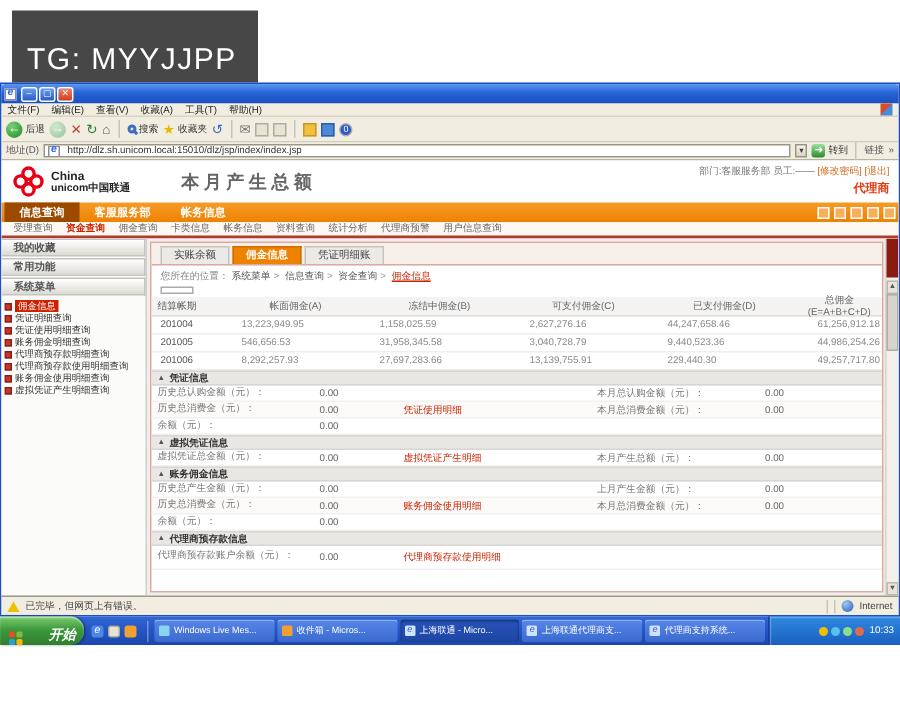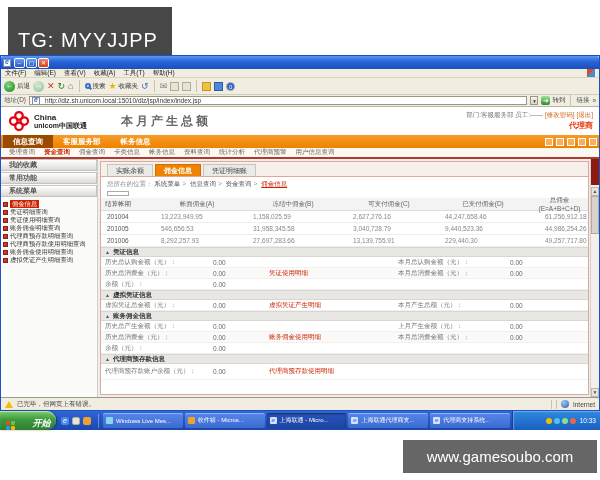--- a/index.html
+++ b/index.html
@@ -556,15 +556,14 @@
     </span>
     <span class="tray">
       <span class="tray-ic" style="background:#f0c000"></span>
       <span class="tray-ic" style="background:#58c0f0"></span>
       <span class="tray-ic" style="background:#8ae08a"></span>
       <span class="tray-ic" style="background:#e06a4a"></span>
       <span class="clock">10:33</span>
     </span>
   </div>
 
-  <div class="watermark">www.gamesoubo.com</div>
 
 </div>
 
 </body></html>

